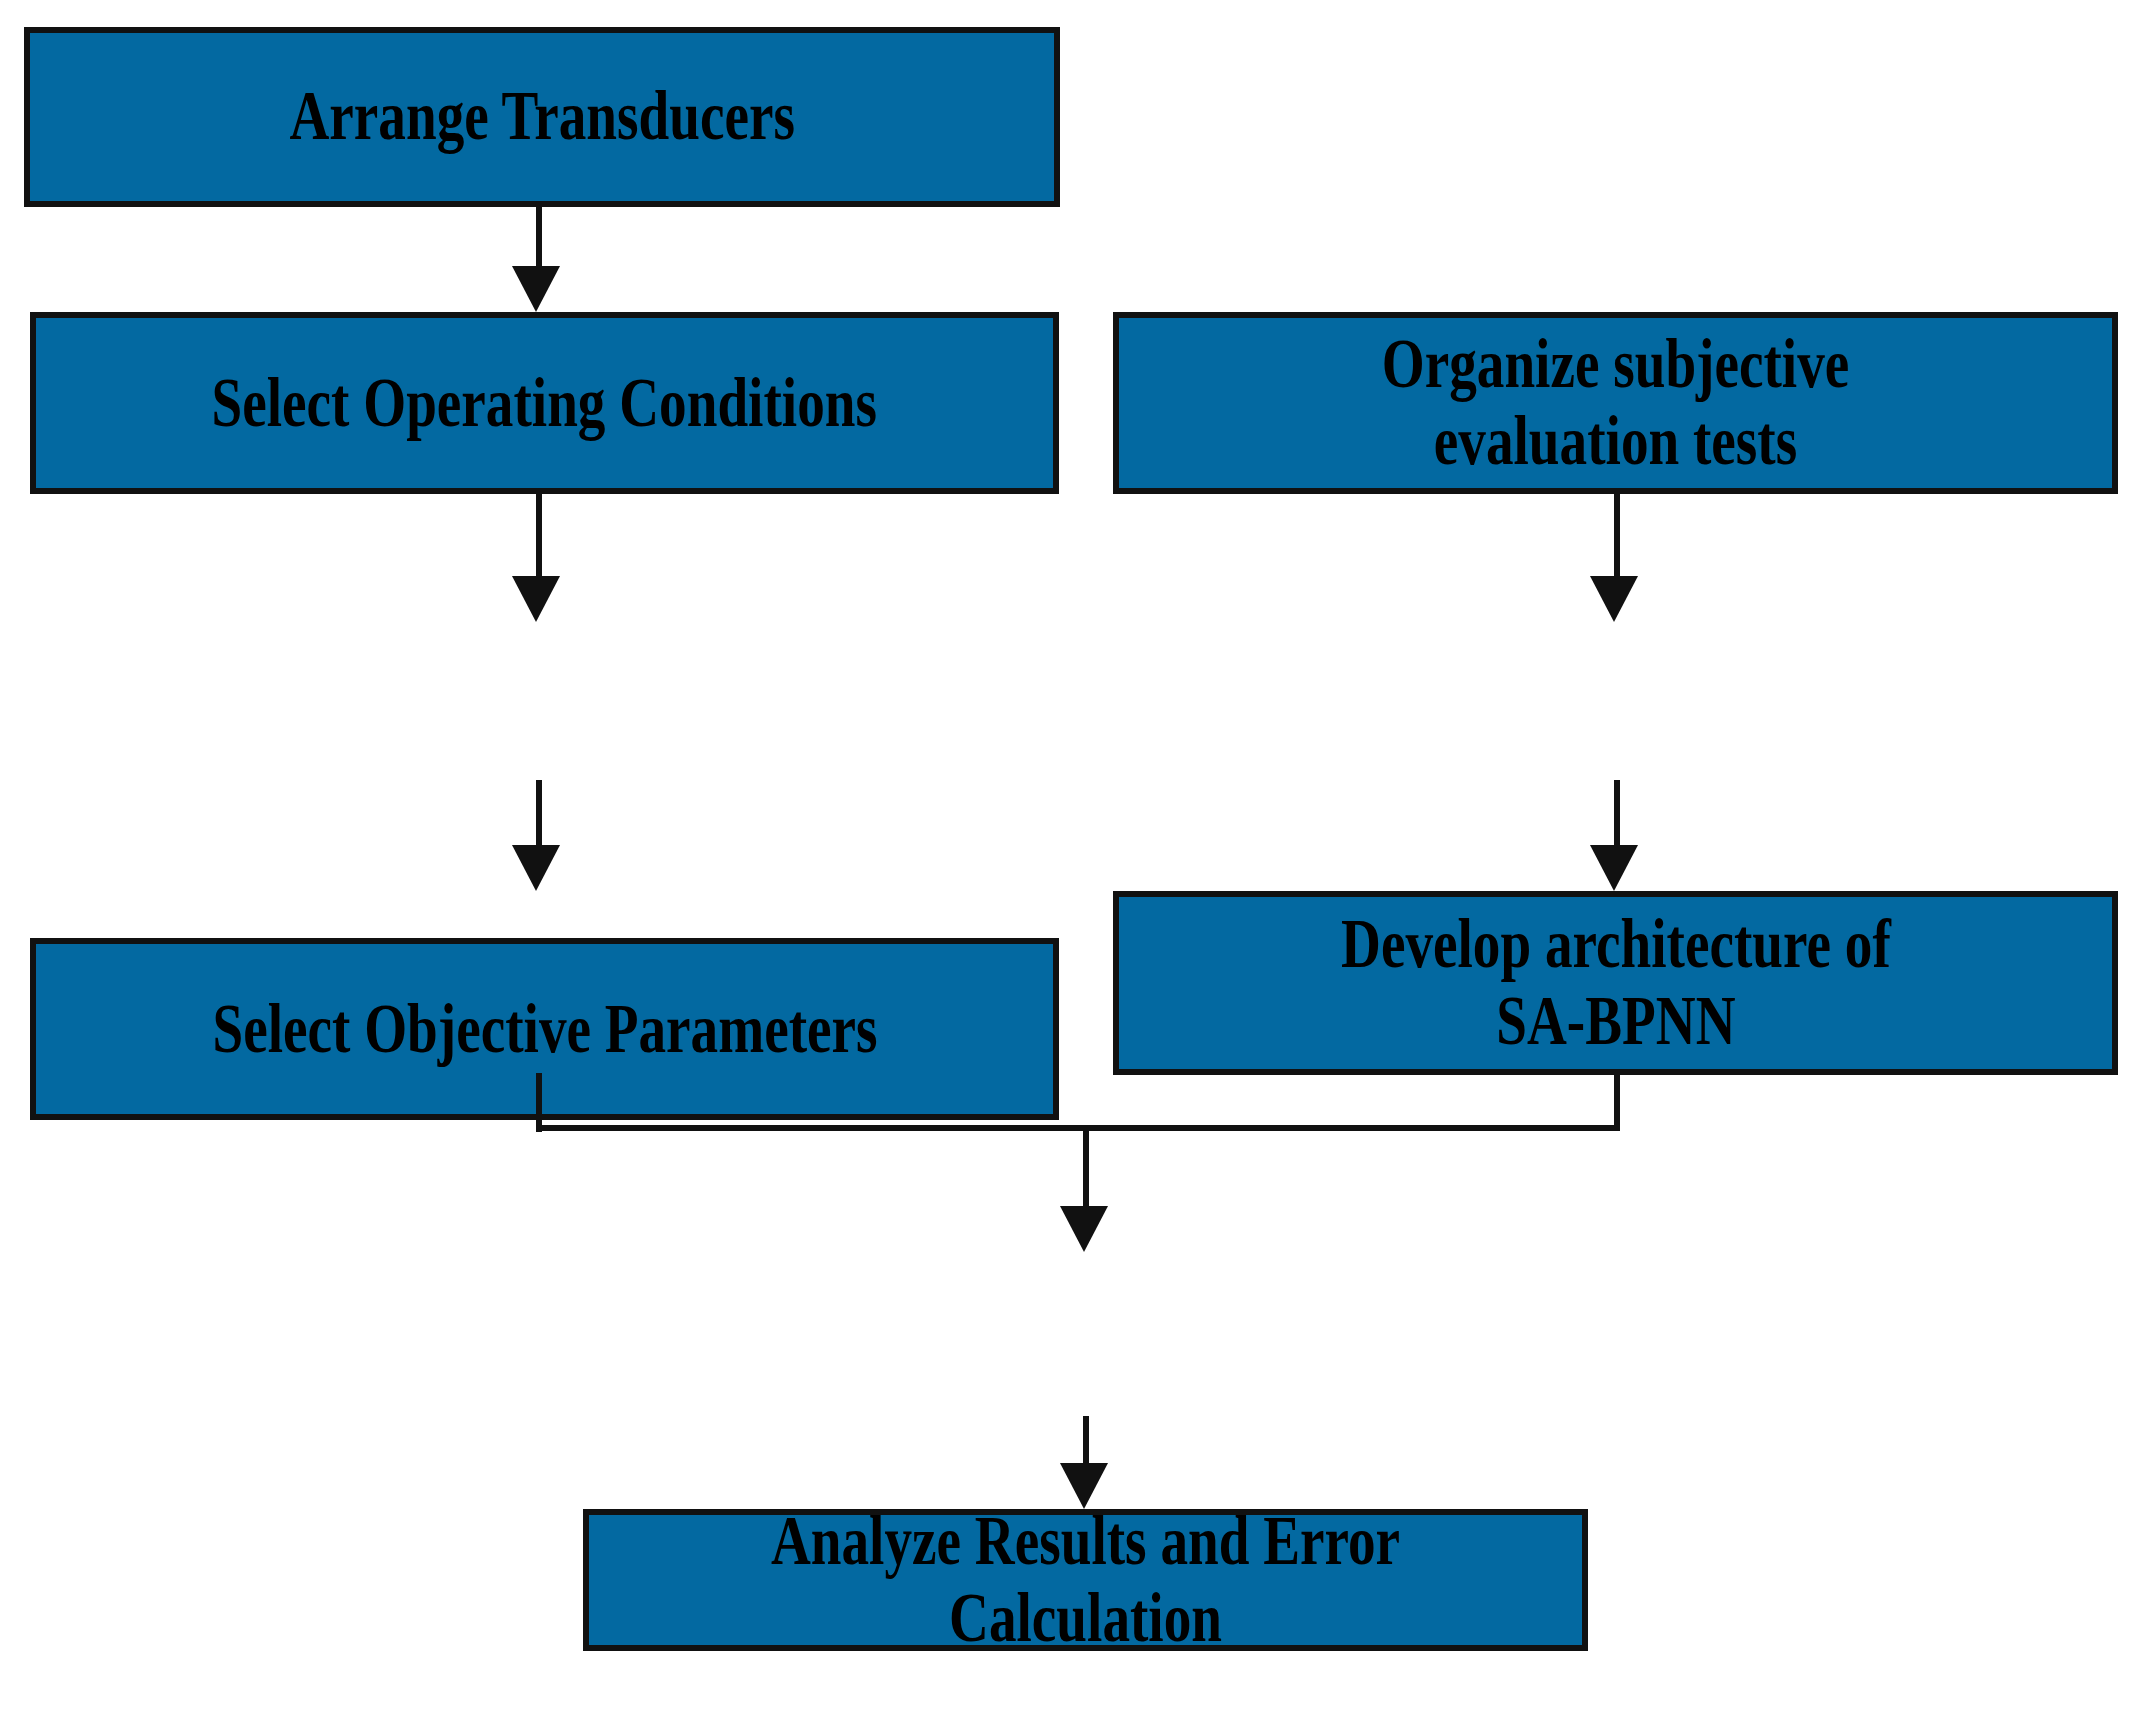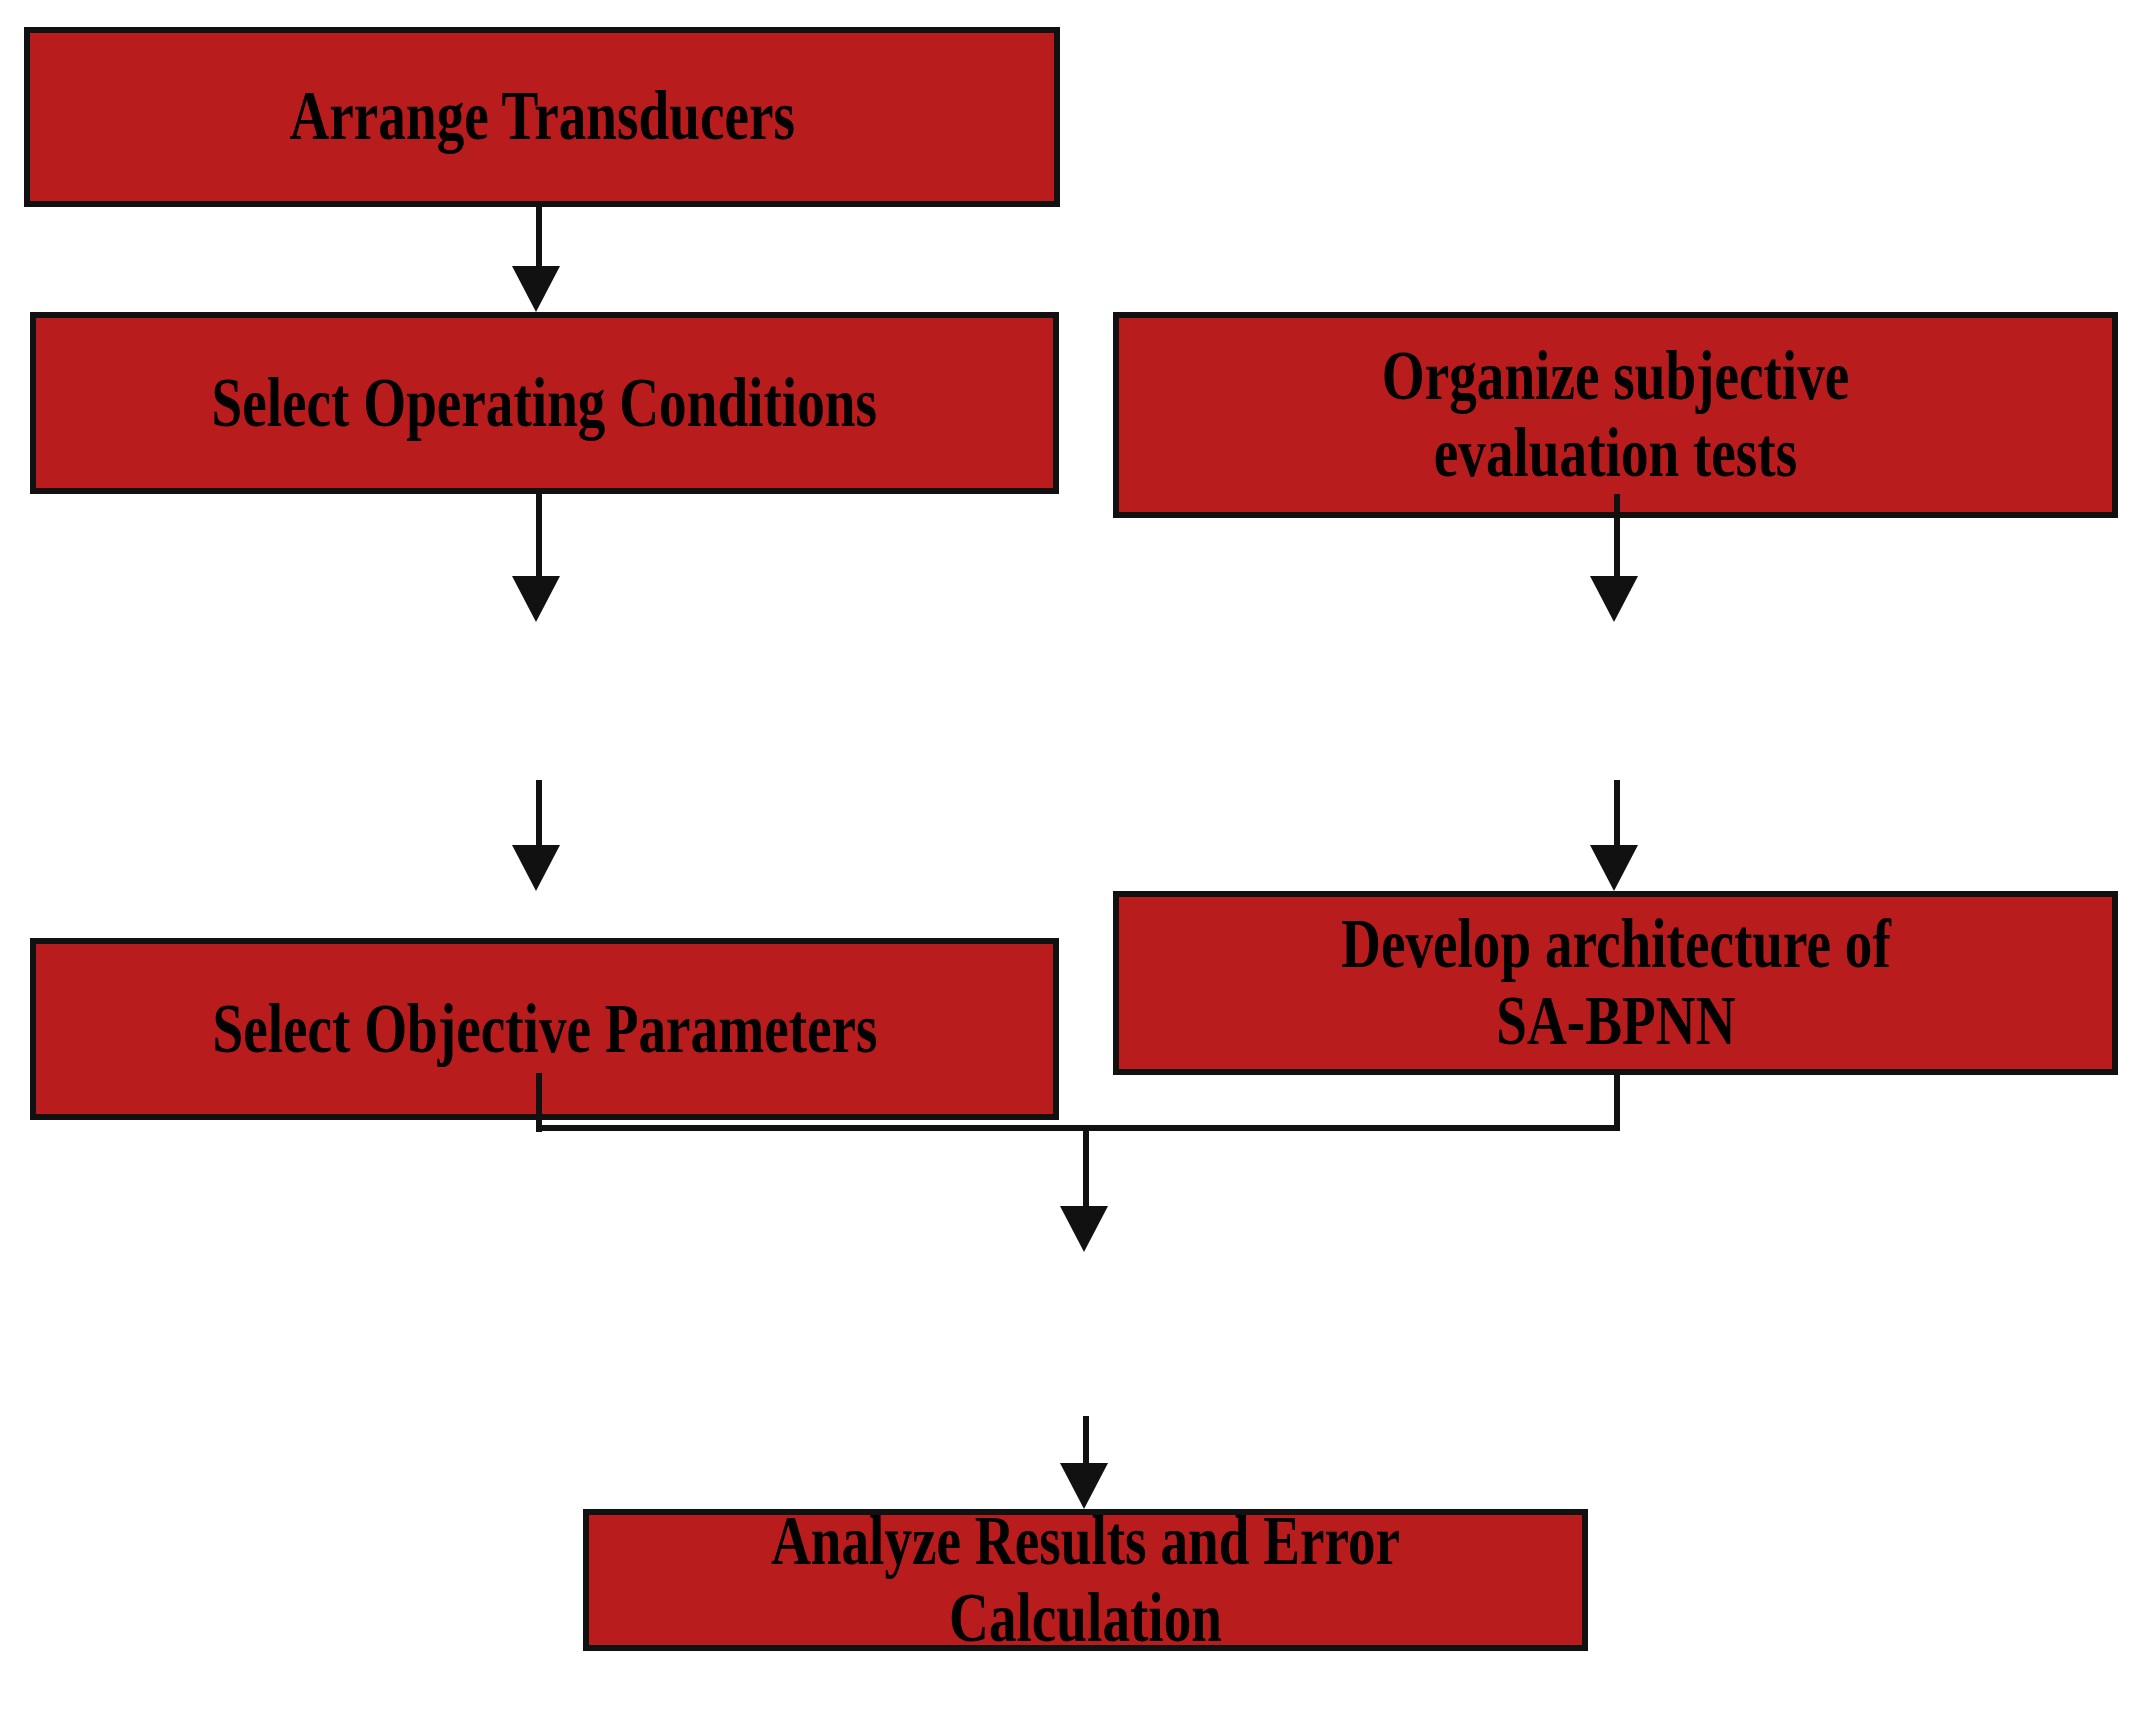--- a/index.html
+++ b/index.html
@@ -12,21 +12,21 @@
     position: relative;
     width: 2146px;
     height: 1711px;
     background: #ffffff;
     overflow: hidden;
     font-family: "Liberation Serif", "DejaVu Serif", serif;
   }
   .node {
     position: absolute;
     box-sizing: border-box;
-    background: #b91c1c;
+    background: #0369a1;
     border: 6.2px solid #111111;
     display: flex;
     align-items: center;
     justify-content: center;
     text-align: center;
   }
   .node-label {
     font-family: "Liberation Serif", "DejaVu Serif", serif;
     font-weight: bold;
     font-size: 69px;
@@ -81,21 +81,21 @@
   <div class="arrowhead" style="left:512px; top:576px;"></div>
 
 
   <div class="vline" style="left:536px; top:780px; height:71px;"></div>
   <div class="arrowhead" style="left:512px; top:845px;"></div>
 
   <div class="node" style="left:30px; top:938px; width:1029px; height:182px;">
     <span class="node-label">Select Objective Parameters</span>
   </div>
 
-  <div class="node" style="left:1113px; top:312px; width:1005px; height:206px;">
+  <div class="node" style="left:1113px; top:312px; width:1005px; height:182px;">
     <span class="node-label two-line">Organize subjective
 evaluation tests</span>
   </div>
 
   <div class="vline" style="left:1614px; top:494px; height:89px;"></div>
   <div class="arrowhead" style="left:1590px; top:576px;"></div>
 
 
   <div class="vline" style="left:1614px; top:780px; height:71px;"></div>
   <div class="arrowhead" style="left:1590px; top:845px;"></div>

